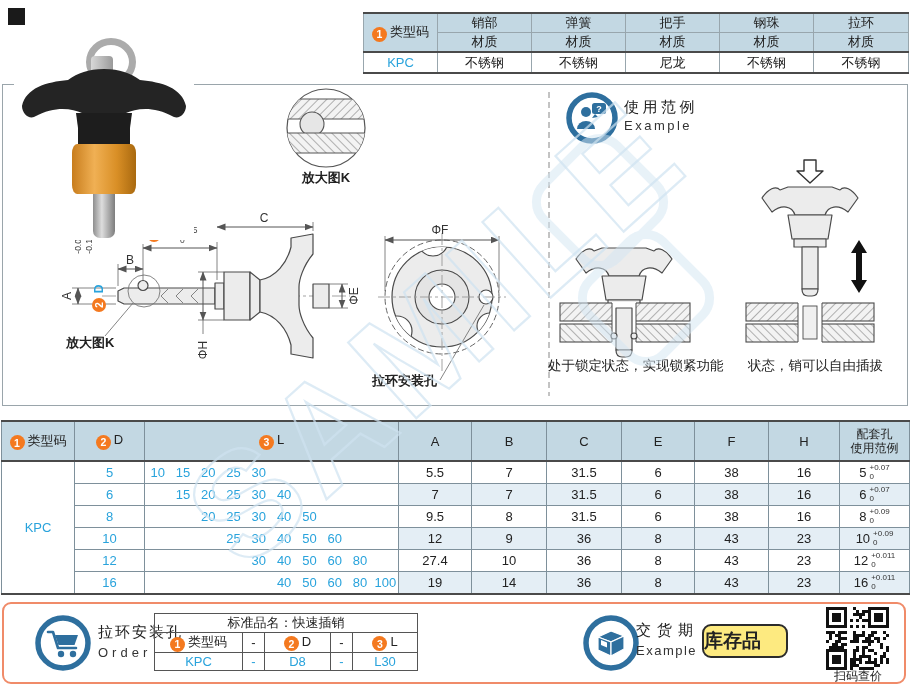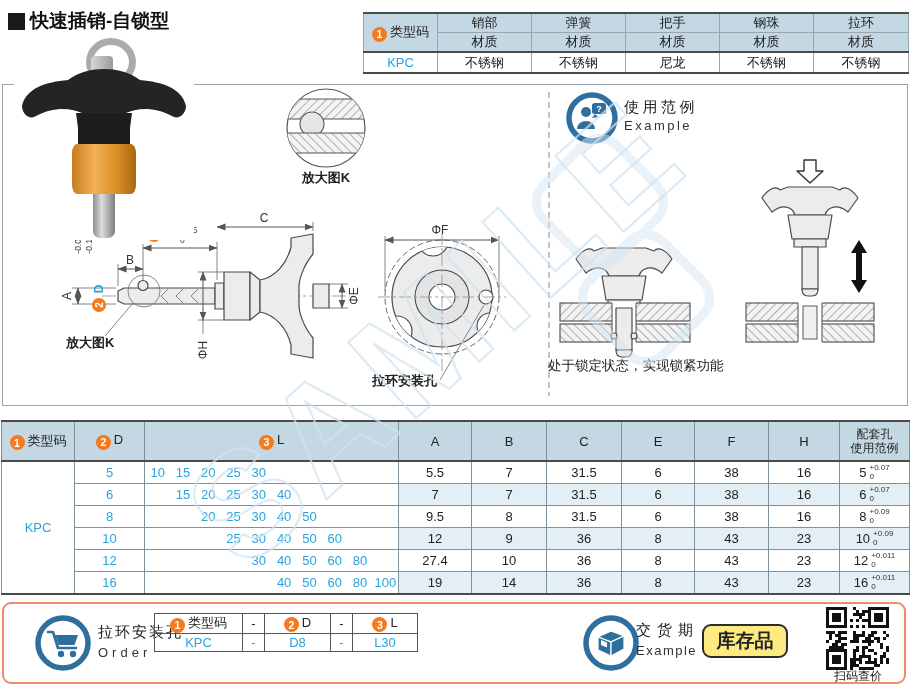--- a/index.html
+++ b/index.html
@@ -58,35 +58,34 @@
   .hole-nom{display:inline-block;vertical-align:middle;}
   .tols{display:inline-flex;flex-direction:column;font-size:8px;line-height:8.5px;margin-left:3px;
         text-align:left;vertical-align:middle;color:#333;}
   
   .footer{left:2px;top:602px;width:900px;height:78px;border:2px solid #f08b69;border-radius:9px;background:#fff;}
   .footer>*{position:absolute;}
   .ic-title{font-size:15px;letter-spacing:2px;color:#222;}
   .ic-sub{font-size:13px;letter-spacing:4px;color:#333;}
   table.ot{border-collapse:collapse;font-size:13px;text-align:center;table-layout:fixed;width:263px;}
   table.ot td{border:1px solid #555;height:17px;padding:0;}
-  .badge{width:82px;height:30px;line-height:30px;text-align:center;font-size:19px;font-weight:700;
+  .badge{width:82px;height:30px;line-height:30px;text-align:left;font-size:19px;font-weight:700;
          background:#fdea80;border:2px solid #2b2b2b;border-radius:9px;}
   .qr{width:63px;height:63px;background:#fff;}
   .qr>i{position:absolute;width:3px;height:3px;background:#111;}
   .qr-cap{width:70px;text-align:center;font-size:12px;color:#222;}
   .wm{left:0;top:0;width:910px;height:687px;z-index:40;pointer-events:none;}
 </style>
 </head>
 <body>
 
 <div class="page">
 
   <div class="abs title">
     <span class="title-sq"></span>
-    <span>快速插销-自锁型</span>
   </div>
 
   <table class="mt">
     <colgroup>
         <col style="width:74px">
         <col style="width:94px">
         <col style="width:94px">
         <col style="width:94px">
         <col style="width:94px">
         <col style="width:95px">
@@ -288,20 +287,21 @@
     <path d="M31,24 l-3,4 l6,-1 z" fill="#2e6f9e"></path>
     <text x="35" y="22" font-size="9" font-weight="bold" fill="#fff" text-anchor="middle">?</text>
   </svg>
   <div class="abs ex-title" style="left:624px;top:98px;">使用范例</div>
   <div class="abs ex-sub" style="left:624px;top:118px;">Example</div>
 
   <div class="abs capt" style="left:548px;top:356px;width:180px;">
     <div>处于锁定状态，实现锁紧功能</div>
   </div>
   <div class="abs capt" style="left:748px;top:356px;width:150px;">
+    <div>状态，销可以自由插拔</div>
   </div>
 
   <table class="spec">
     <colgroup>
       <col style="width:73px">
         <col style="width:70px">
         <col style="width:254px">
       <col style="width:73px">
         <col style="width:75px">
         <col style="width:75px">
@@ -507,20 +507,23 @@
 
     <table class="ot" style="left:150px;top:9px;">
       <colgroup>
           <col style="width:88px">
           <col style="width:22px">
           <col style="width:66px">
           <col style="width:22px">
           <col style="width:65px">
         </colgroup>
       <tbody>
+          <tr>
+            <td colspan="5">标准品名：快速插销</td>
+          </tr>
       <tr>
         <td><span class="onum">1</span><span>类型码</span></td>
         <td>-</td>
         <td><span class="onum">2</span><span>D</span></td>
         <td>-</td>
         <td><span class="onum">3</span><span>L</span></td>
       </tr>
       <tr class="blue">
         <td>KPC</td>
         <td>-</td>

